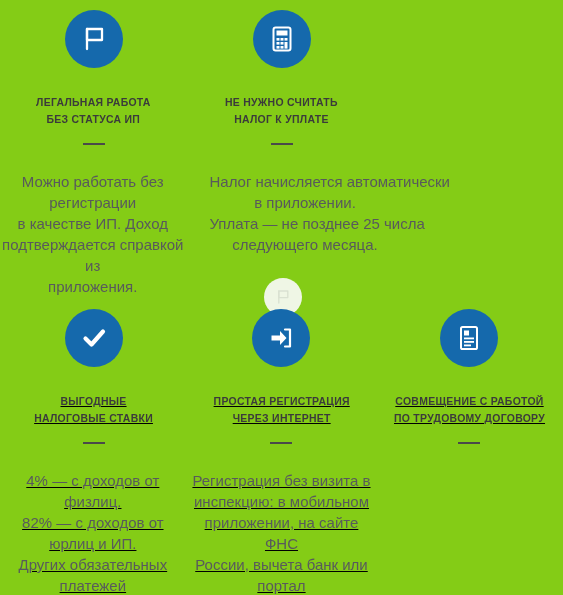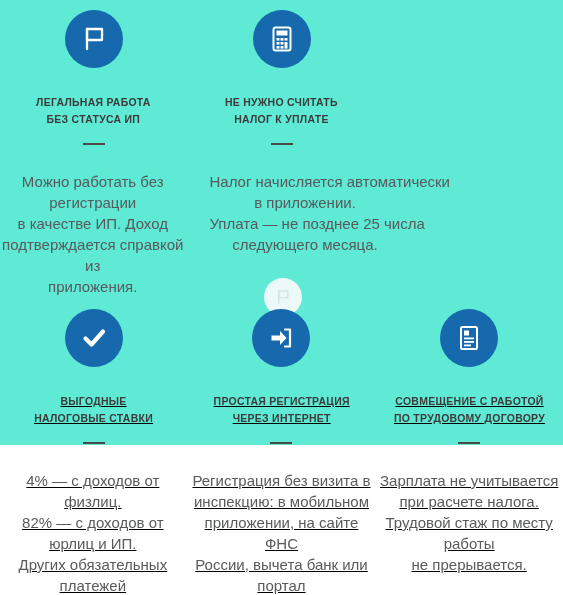--- a/index.html
+++ b/index.html
@@ -4,22 +4,22 @@
 <style>
   * { margin:0; padding:0; box-sizing:border-box; }
   html, body {
     width:563px; height:595px;
     background:#ffffff;
     font-family:"Liberation Sans", sans-serif;
     overflow:hidden;
   }
   .page {
     position:relative;
-    width:563px; height:445px;
-    background:#5eead4;
+    width:563px; height:595px;
+    background:#84cc16;
   }
 
   
   .watermark {
     position:absolute;
     left:264px; top:278px;
     width:38px; height:38px;
     border-radius:50%;
     background:#fbfbfc;
     display:flex; align-items:center; justify-content:center;
@@ -207,21 +207,17 @@
           <rect x="7" y="4" width="16" height="22" rx="1.6" fill="none" stroke="#ffffff" stroke-width="2"></rect>
           <rect x="10" y="7.5" width="5" height="5" fill="#ffffff"></rect>
           <rect x="10" y="14.5" width="10" height="1.8" fill="#ffffff"></rect>
           <rect x="10" y="18" width="10" height="1.8" fill="#ffffff"></rect>
           <rect x="10" y="21.5" width="7" height="1.8" fill="#ffffff"></rect>
         </svg>
       </div>
       <div class="card-title">СОВМЕЩЕНИЕ С РАБОТОЙ
 ПО ТРУДОВОМУ ДОГОВОРУ</div>
       <div class="divider"></div>
-      <div class="card-body">Зарплата не учитывается
-при расчете налога.
-Трудовой стаж по месту работы
-не прерывается.</div>
     </div>
 
   </div>
 
 </div>
 
 </body></html>

